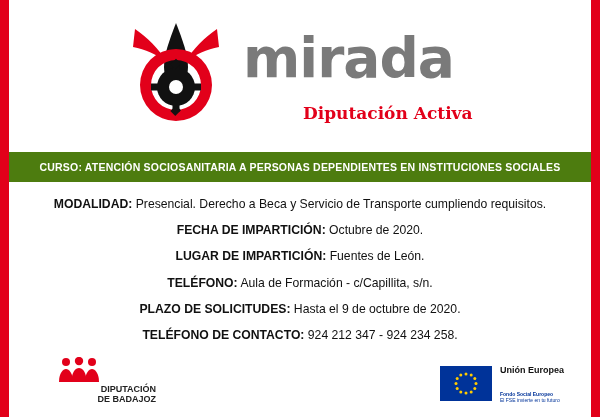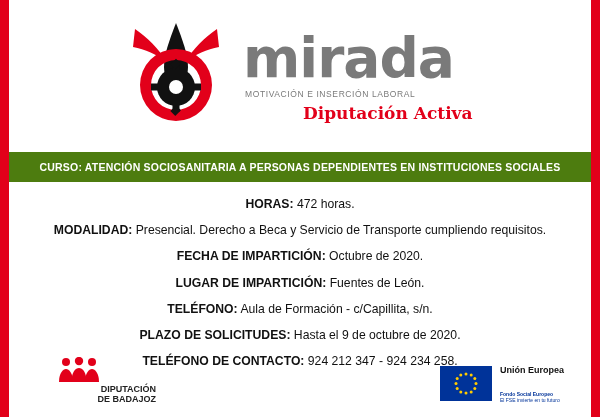--- a/index.html
+++ b/index.html
@@ -213,34 +213,29 @@
             <rect x="-20" y="-20" width="7" height="8" transform="rotate(45)"></rect>
             <rect x="13" y="13" width="7" height="8" transform="rotate(45)"></rect>
           </g>
           <circle r="7" fill="#ffffff"></circle>
         </g>
       </svg>
     </div>
 
     <div class="logo-text">
       <div class="brand-word">mirada</div>
-      <div class="brand-sub">MOTIVACIÓN E INSERCIÓN LABORAL</div>
       <div class="brand-script">Diputación Activa</div>
     </div>
 
   </div>
 
   <div class="title-band">CURSO: ATENCIÓN SOCIOSANITARIA A PERSONAS DEPENDIENTES EN INSTITUCIONES SOCIALES</div>
 
   <div class="info-block">
 
-    <div class="info-line">
-      <span class="lbl">HORAS:</span>
-      <span class="val">472 horas.</span>
-    </div>
 
     <div class="info-line">
       <span class="lbl">MODALIDAD:</span>
       <span class="val">Presencial. Derecho a Beca y Servicio de Transporte cumpliendo requisitos.</span>
     </div>
 
     <div class="info-line">
       <span class="lbl">FECHA DE IMPARTICIÓN:</span>
       <span class="val">Octubre de 2020.</span>
     </div>

